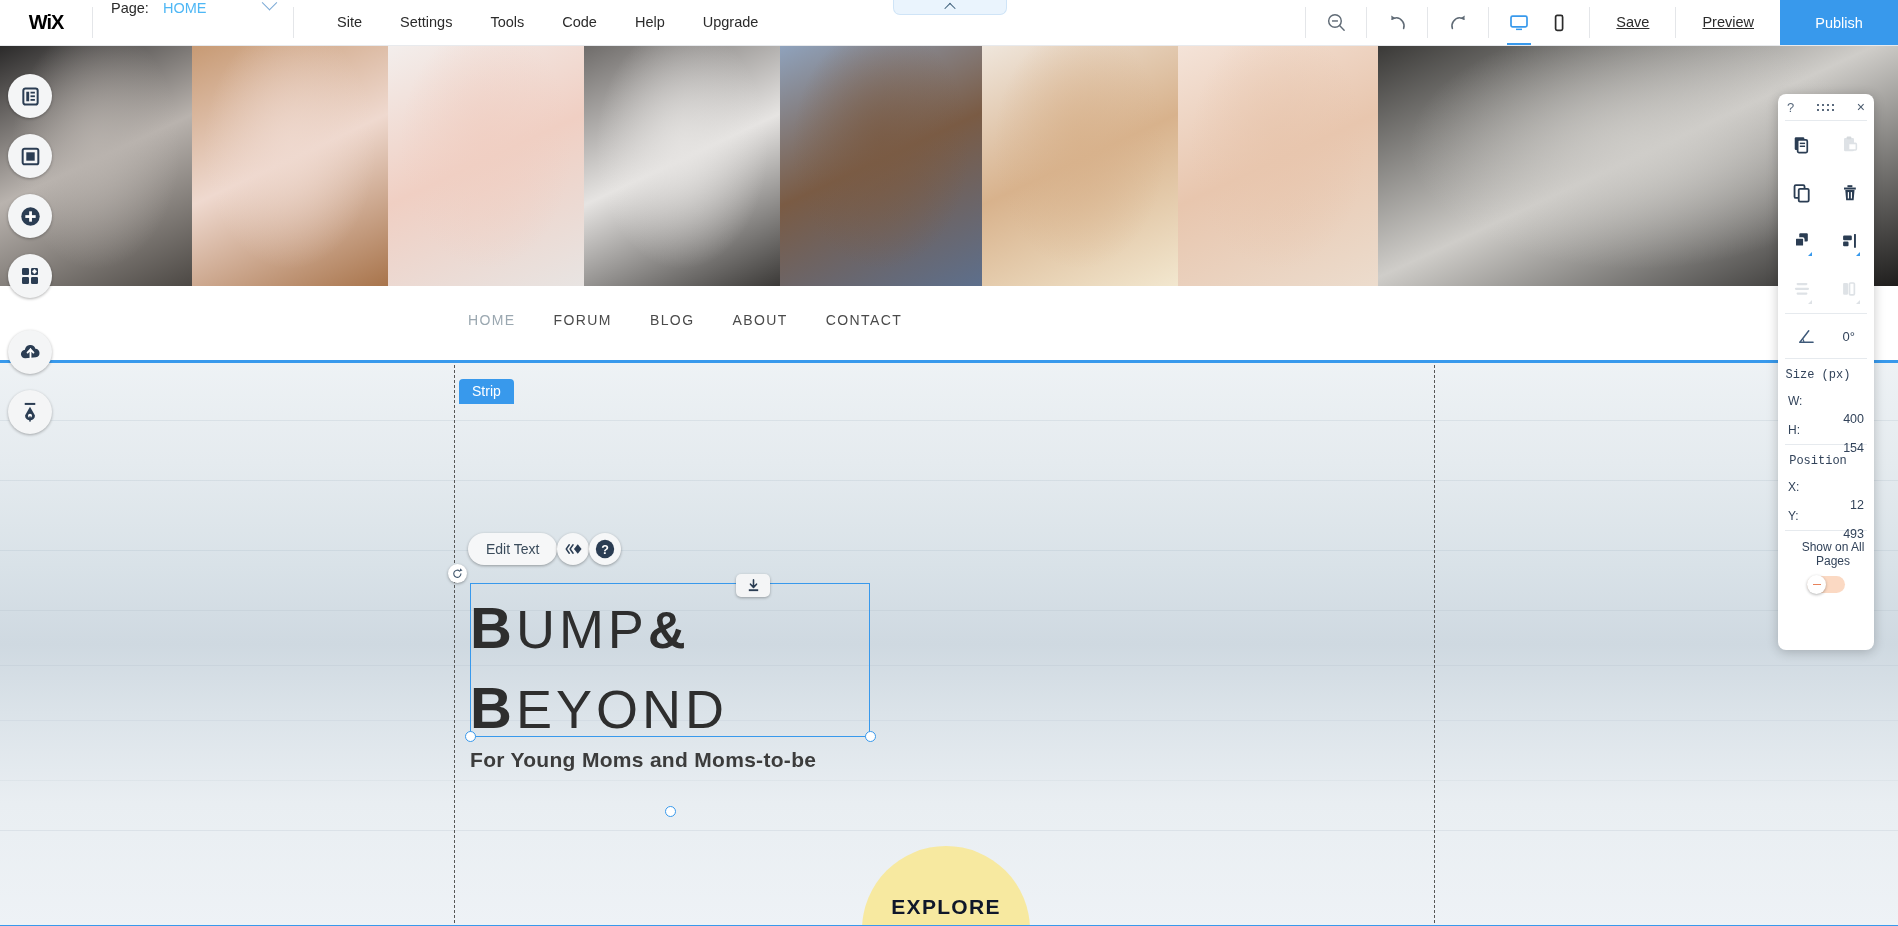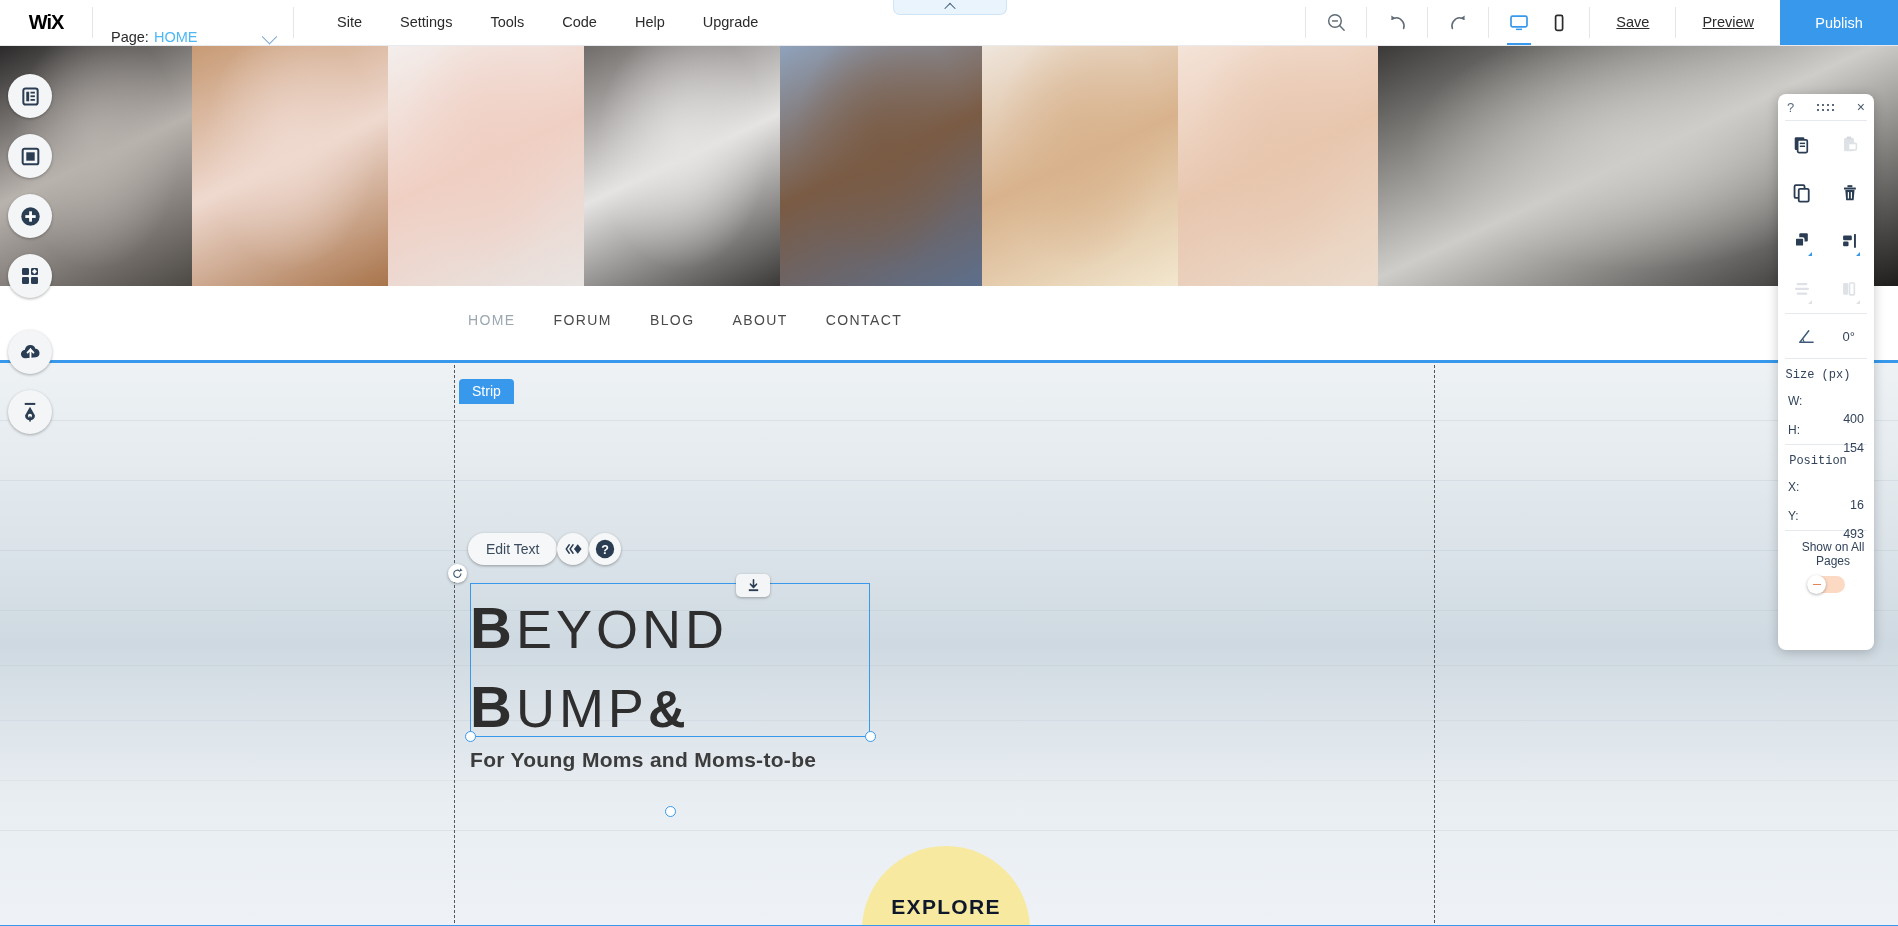--- a/index.html
+++ b/index.html
@@ -15,21 +15,21 @@
     position: absolute; top: 0; left: 0; width: 1898px; height: 46px;
     background: #fff; display: flex; align-items: stretch; z-index: 60;
     border-bottom: 1px solid #e8eaed;
   }
   .wix-logo {
     width: 92px; display: flex; align-items: center; justify-content: center;
     font-size: 20px; font-weight: bold; letter-spacing: -1px; color: #000;
   }
   .vdiv { width: 1px; background: #e4e6e9; margin: 7px 0; }
   .page-select {
-    display: flex; align-items: flex-end; padding: 0 18px 0 18px;
+    display: flex; align-items: flex-start; gap: 9px; padding: 0 18px 0 18px;
     font-size: 14.5px; color: #2b2b2b; cursor: pointer; min-width: 200px;
   }
   .page-select .pg-label { color: #2b2b2b; }
   .page-select .pg-value { color: #4eb7f5; margin-left: 5px; }
   .chev-down {
     margin-left: auto; width: 11px; height: 11px;
     border-right: 1.6px solid #7aa9d6; border-bottom: 1.6px solid #7aa9d6;
     transform: rotate(45deg) translate(-2px,-2px);
   }
   .menus { display: flex; align-items: center; padding-left: 24px; }
@@ -300,24 +300,24 @@
       <span>THE FORUM</span>
     </div>
 
     <div class="textbox"></div>
     <div class="handle" style="left:465px; top:685px;"></div>
     <div class="handle" style="left:865px; top:685px;"></div>
     <div class="handle" style="left:665px; top:760px;"></div>
 
     <div class="headline">
       <div class="hl-line">
+        <span class="cap">B</span><span>UMP</span><span class="amp">&amp;</span>
+      </div>
+      <div class="hl-line">
         <span class="cap">B</span><span>EYOND</span>
-      </div>
-      <div class="hl-line">
-        <span class="cap">B</span><span>UMP</span><span class="amp">&amp;</span>
       </div>
     </div>
 
     <div class="subtitle">For Young Moms and Moms-to-be</div>
 
     <div class="dl-handle">
       <svg width="15" height="15" viewBox="0 0 16 16">
         <path d="M8 2 v7 M8 10 l-3.2 -3.4 M8 10 l3.2 -3.4" stroke="#2b3d53" stroke-width="1.7" fill="none" stroke-linecap="round"></path>
         <rect x="3" y="12" width="10" height="2" fill="#2b3d53"></rect>
       </svg>
@@ -570,21 +570,21 @@
     </div>
     <div class="tp-row">
       <span class="k">H:</span>
       <span class="v">154</span>
     </div>
 
     <div class="tp-sep"></div>
     <div class="tp-label">Position</div>
     <div class="tp-row">
       <span class="k">X:</span>
-      <span class="v">16</span>
+      <span class="v">12</span>
     </div>
     <div class="tp-row">
       <span class="k">Y:</span>
       <span class="v">493</span>
     </div>
 
     <div class="tp-sep"></div>
     <div class="tp-label2">Show on All Pages</div>
     <div class="toggle">
       <span class="knob">

